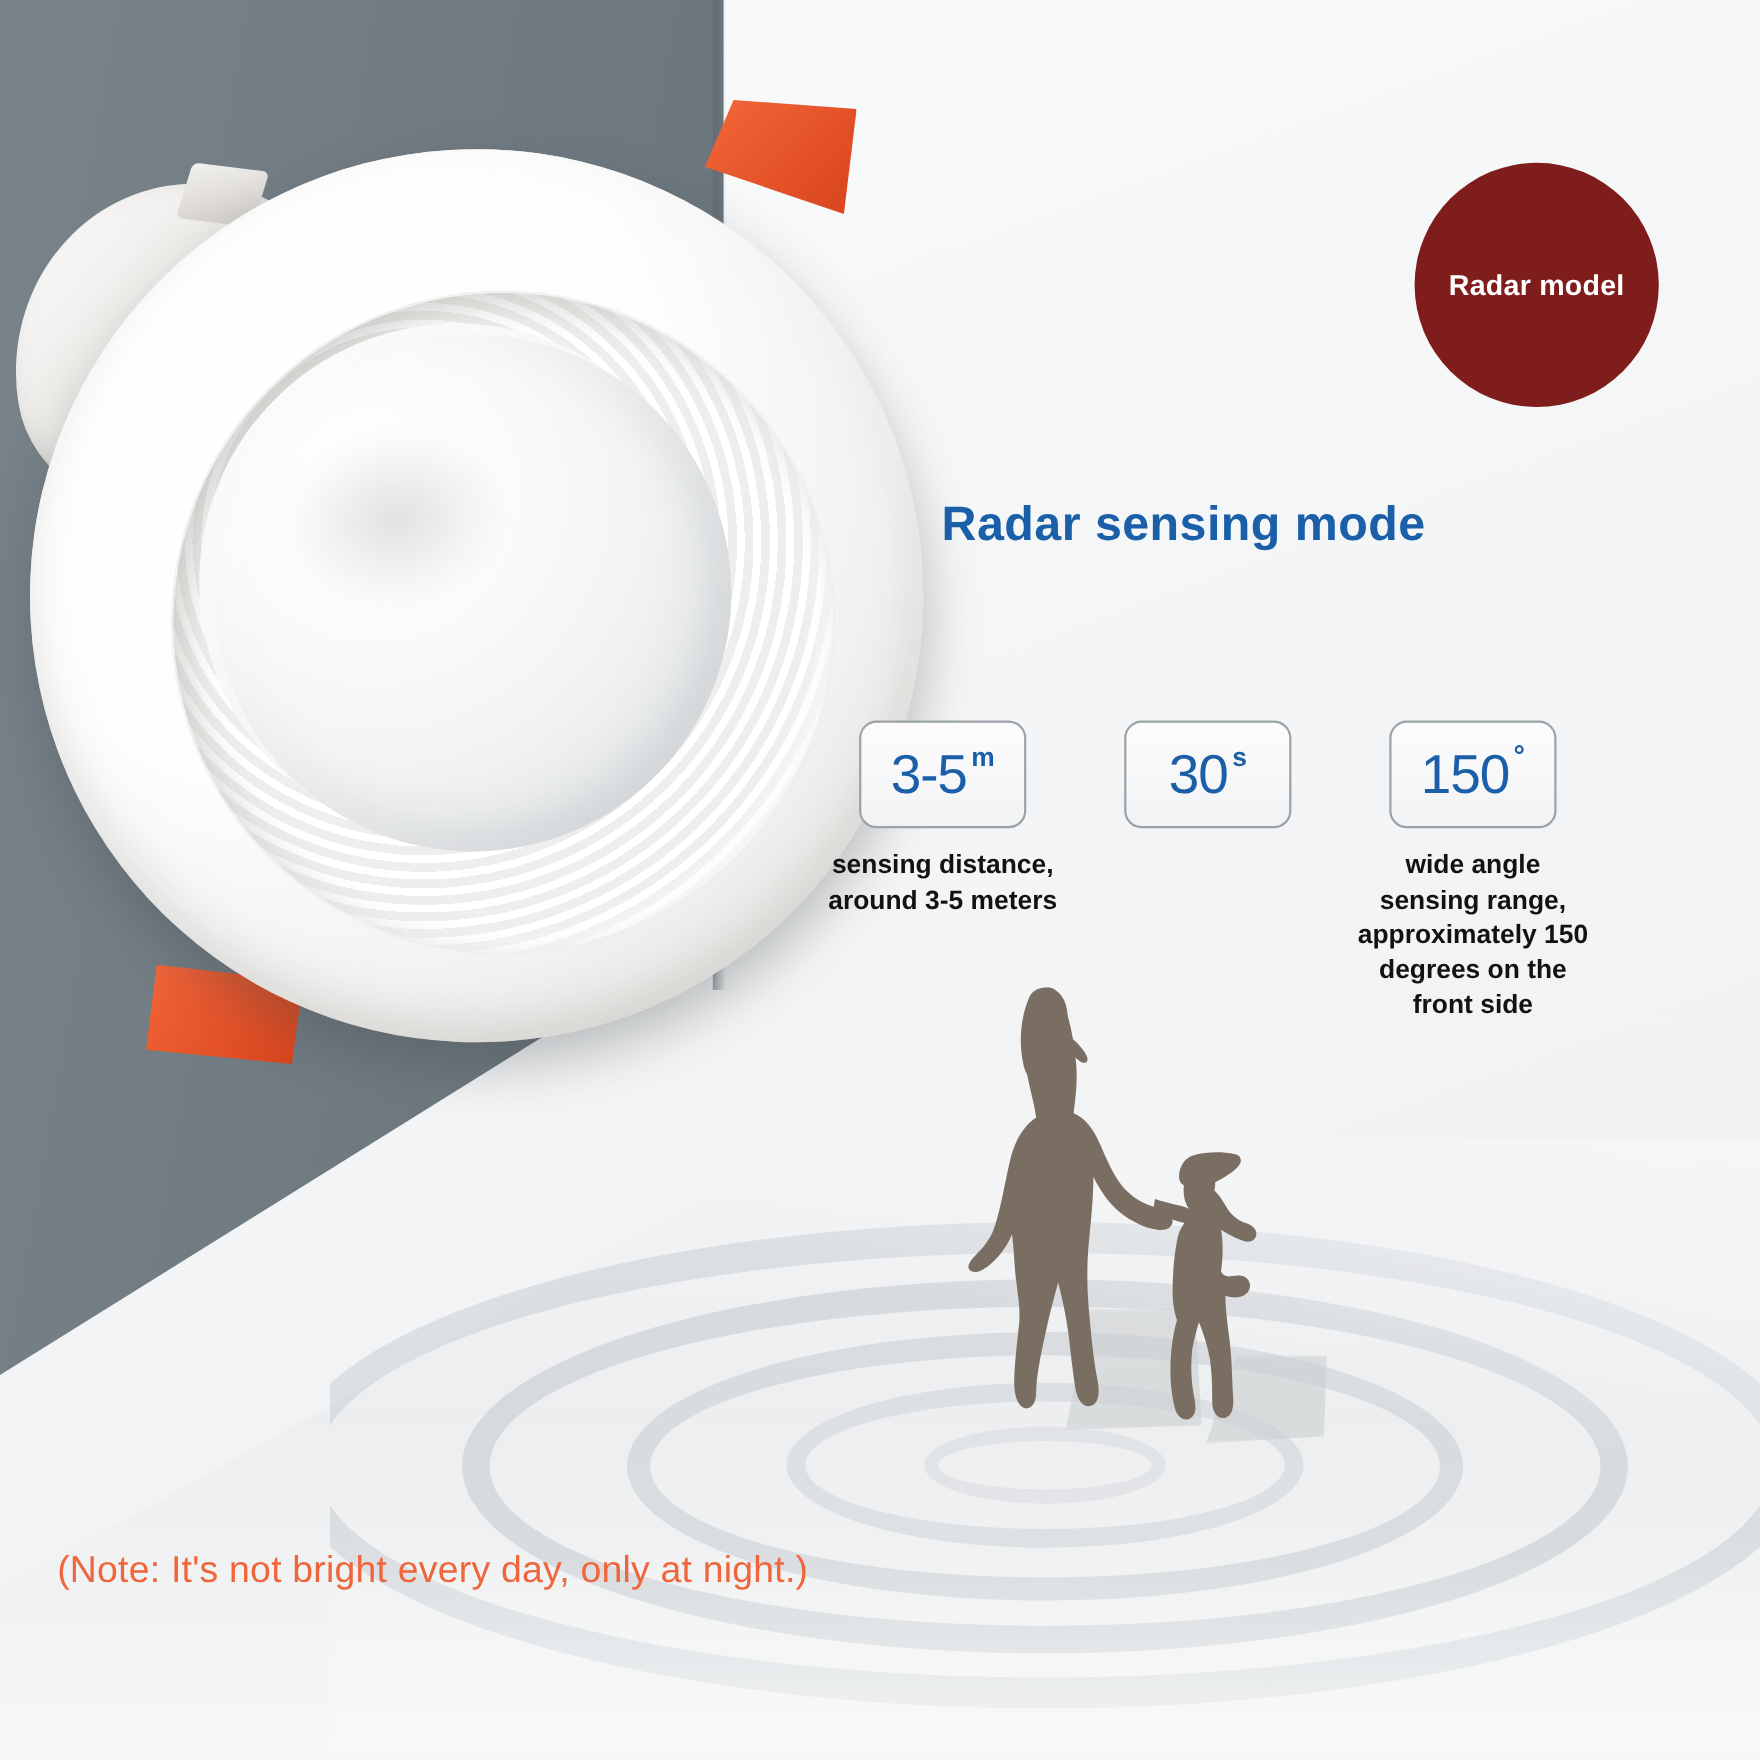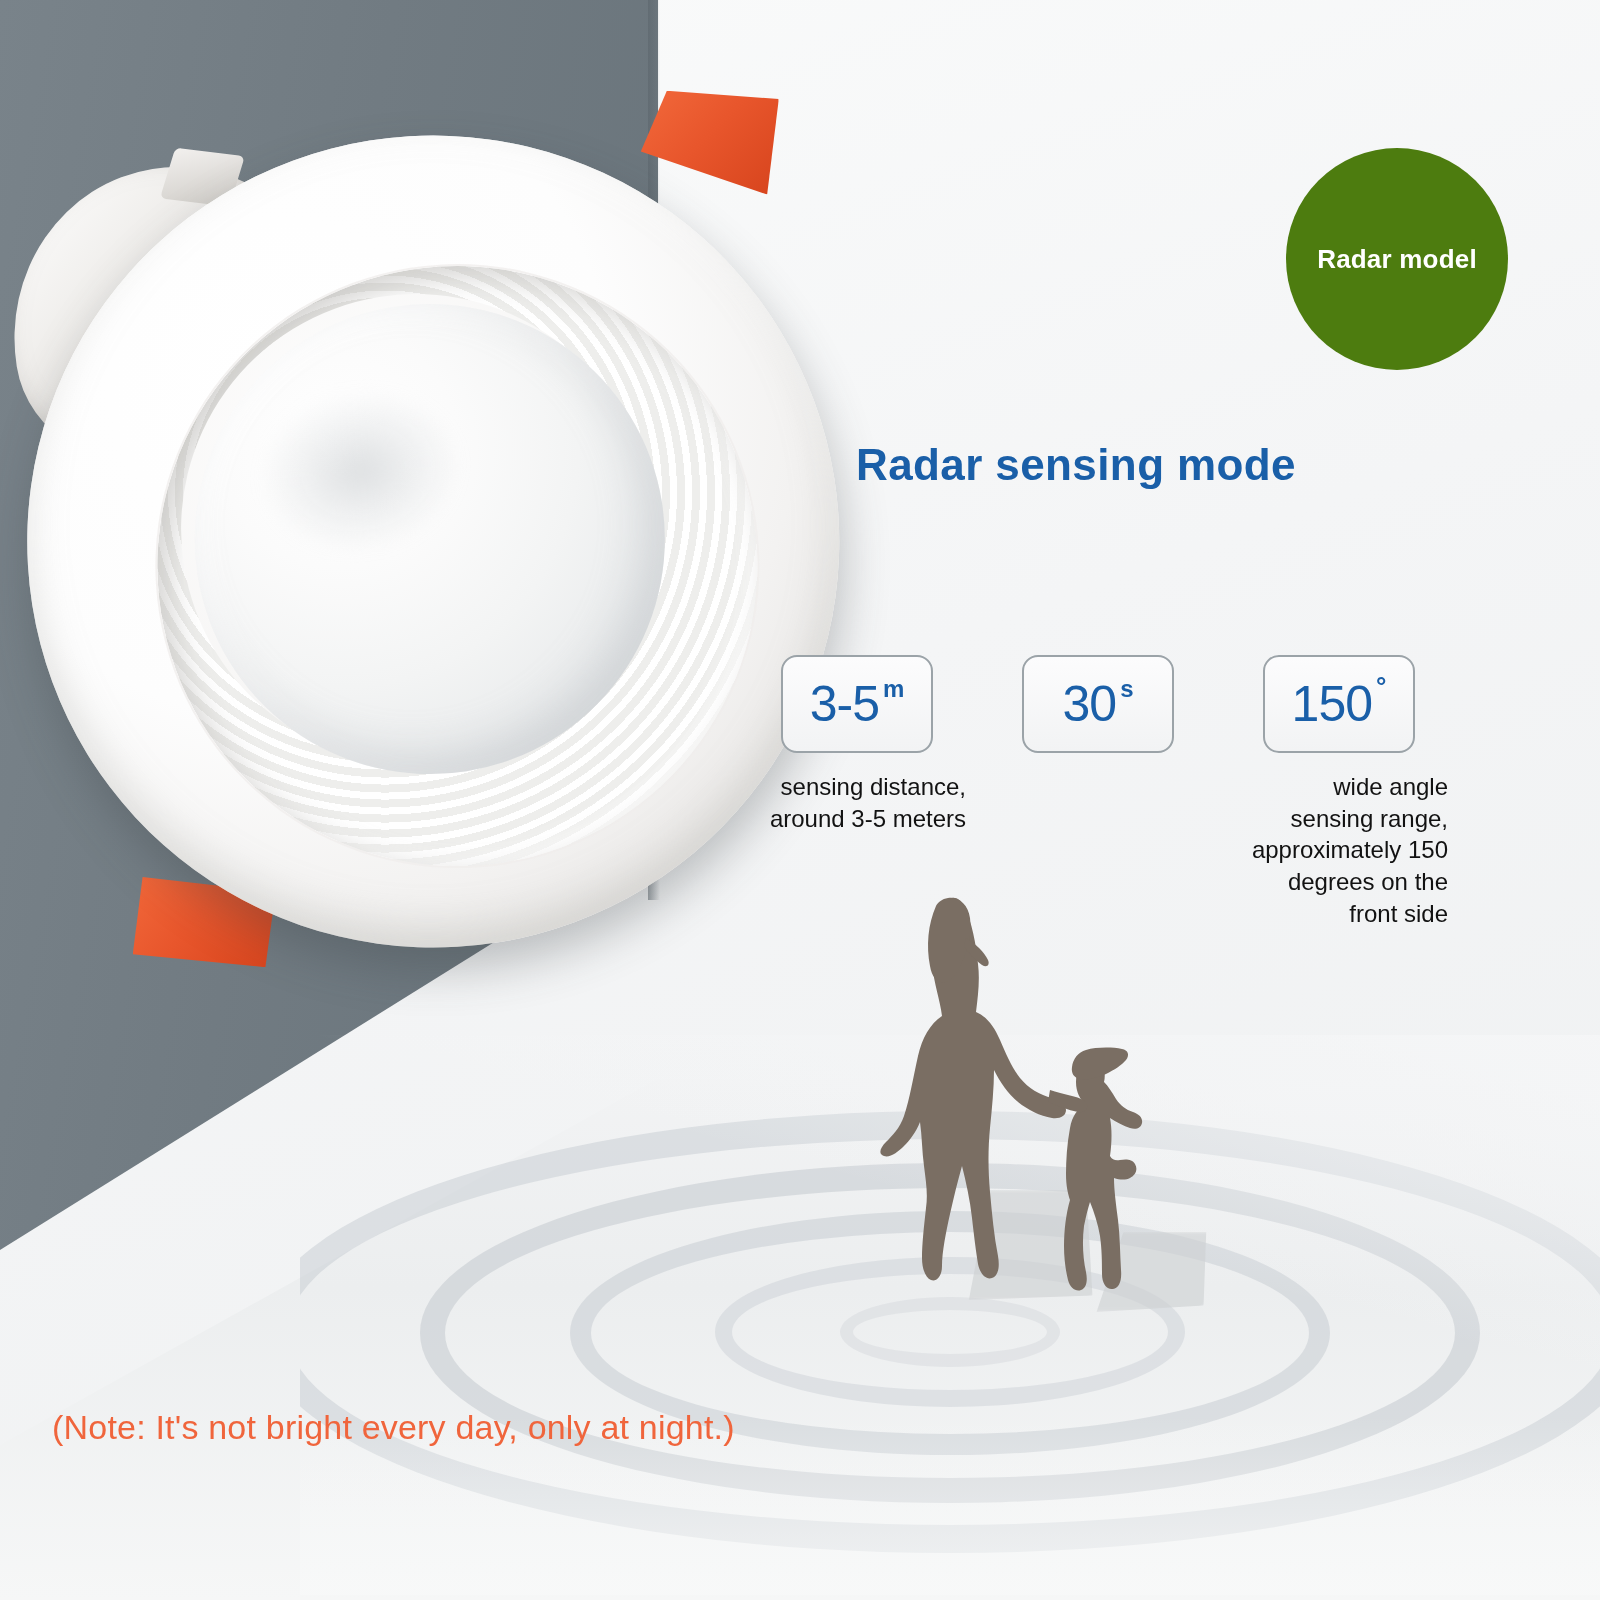--- a/index.html
+++ b/index.html
@@ -221,35 +221,35 @@
     clip-path: polygon(16% 0, 100% 36%, 84% 100%, 0 66%);
     transform: rotate(-2deg);
   }
 
   
   .badge-model {
     position: absolute;
     left: 1286px; top: 148px;
     width: 222px; height: 222px;
     border-radius: 50%;
-    background: #4d7c0f;
+    background: #7f1d1d;
     display: flex;
     align-items: center;
     justify-content: center;
   }
   .badge-model span {
     color: #ffffff;
     font-size: 26px;
     font-weight: bold;
     letter-spacing: .2px;
   }
 
   .heading {
     position: absolute;
-    left: 856px; top: 440px;
+    left: 856px; top: 452px;
     color: #1a5fa8;
     font-size: 44px;
     font-weight: bold;
     letter-spacing: .4px;
   }
 
   .subtitle {
     position: absolute;
     left: 852px; top: 514px;
     width: 640px;
@@ -295,25 +295,25 @@
     margin-top: 20px;
     margin-left: 4px;
   }
   .spec-chip .unit.deg {
     font-size: 26px;
     margin-top: 16px;
   }
 
   .spec-caption {
     margin-top: 18px;
-    text-align: right;
+    text-align: center;
     color: #121212;
     font-size: 24px;
     line-height: 1.32;
-    font-weight: 400;
+    font-weight: 700;
     white-space: pre-line;
   }
 
   .note {
     position: absolute;
     left: 52px; top: 1408px;
     color: #f0653c;
     font-size: 34px;
     font-weight: 400;
     letter-spacing: .2px;

